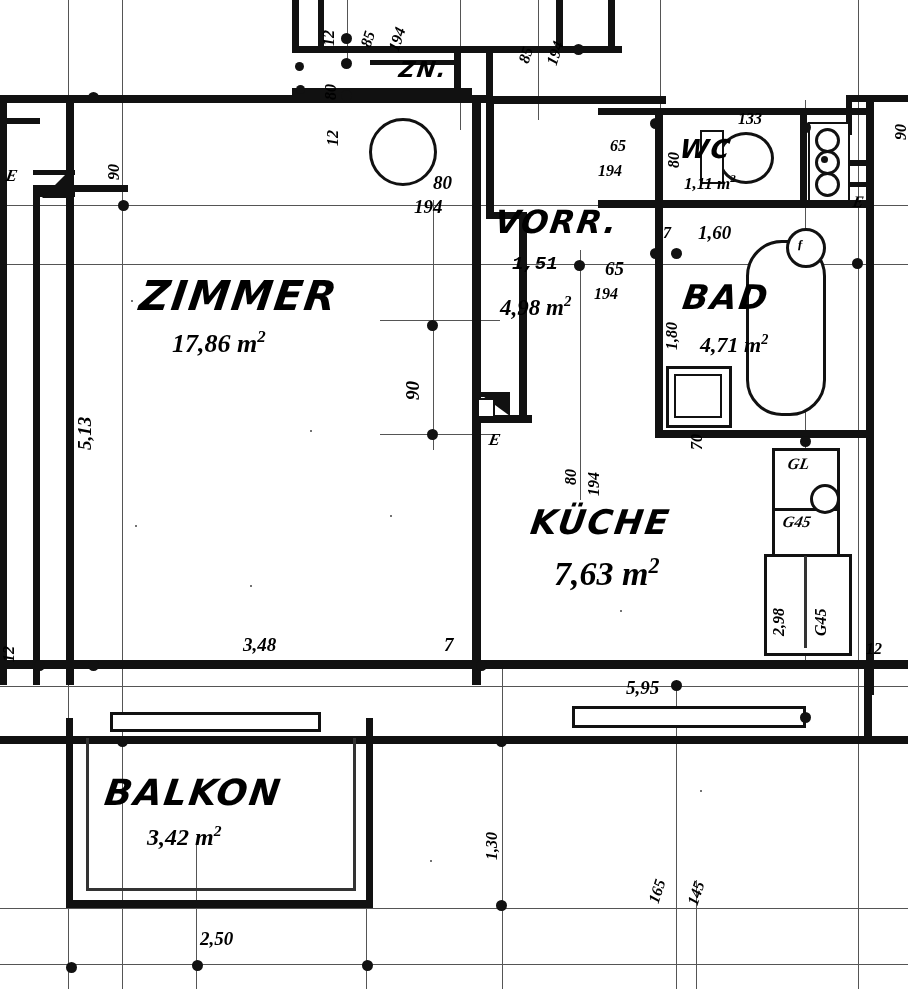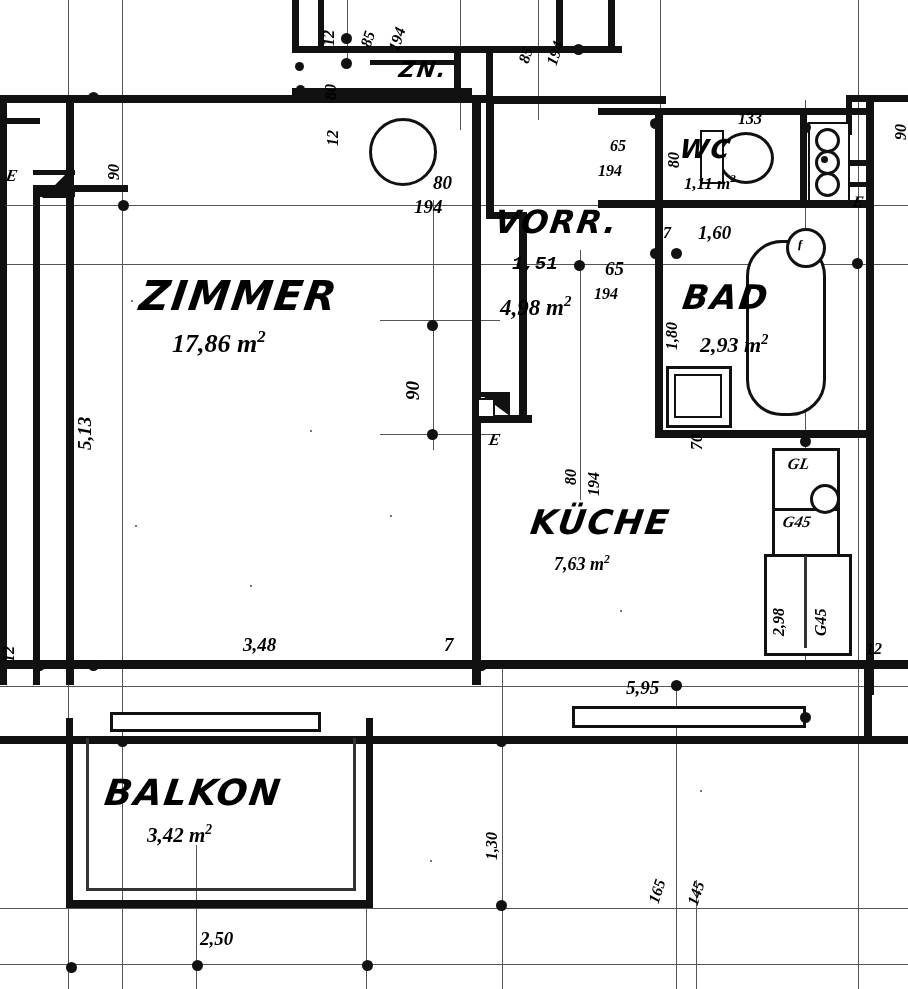--- a/index.html
+++ b/index.html
@@ -220,36 +220,36 @@
   <div class="area" style="left:172px;top:327px;font-size:26px;">
     <span>17,86 m</span><span class="sup">2</span>
   </div>
 
   <div class="room" style="left:495px;top:203px;font-size:32px;">VORR.</div>
   <div class="area" style="left:500px;top:293px;font-size:23px;">
     <span>4,98 m</span><span class="sup">2</span>
   </div>
 
   <div class="room" style="left:531px;top:502px;font-size:34px;">KÜCHE</div>
-  <div class="area" style="left:554px;top:553px;font-size:18px;">
+  <div class="area" style="left:554px;top:553px;font-size:34px;">
     <span>7,63 m</span><span class="sup">2</span>
   </div>
 
   <div class="room" style="left:683px;top:277px;font-size:34px;">BAD</div>
   <div class="area" style="left:700px;top:331px;font-size:22px;">
-    <span>2,93 m</span><span class="sup">2</span>
+    <span>4,71 m</span><span class="sup">2</span>
   </div>
 
   <div class="room" style="left:680px;top:134px;font-size:26px;">WC</div>
   <div class="area" style="left:684px;top:172px;font-size:17px;">
     <span>1,11 m</span><span class="sup">2</span>
   </div>
 
   <div class="room" style="left:105px;top:772px;font-size:36px;">BALKON</div>
-  <div class="area" style="left:147px;top:822px;font-size:21px;">
+  <div class="area" style="left:147px;top:822px;font-size:24px;">
     <span>3,42 m</span><span class="sup">2</span>
   </div>
 
   <div class="room" style="left:399px;top:57px;font-size:22px;">ZN.</div>
 
   <div class="dim sm vert" style="left:320px;top:46px;">12</div>
   <div class="dim sm vert2" style="left:357px;top:44px;">85</div>
   <div class="dim sm vert2" style="left:385px;top:48px;">194</div>
   <div class="dim sm vert" style="left:322px;top:100px;">80</div>
   <div class="dim sm vert" style="left:324px;top:146px;">12</div>

